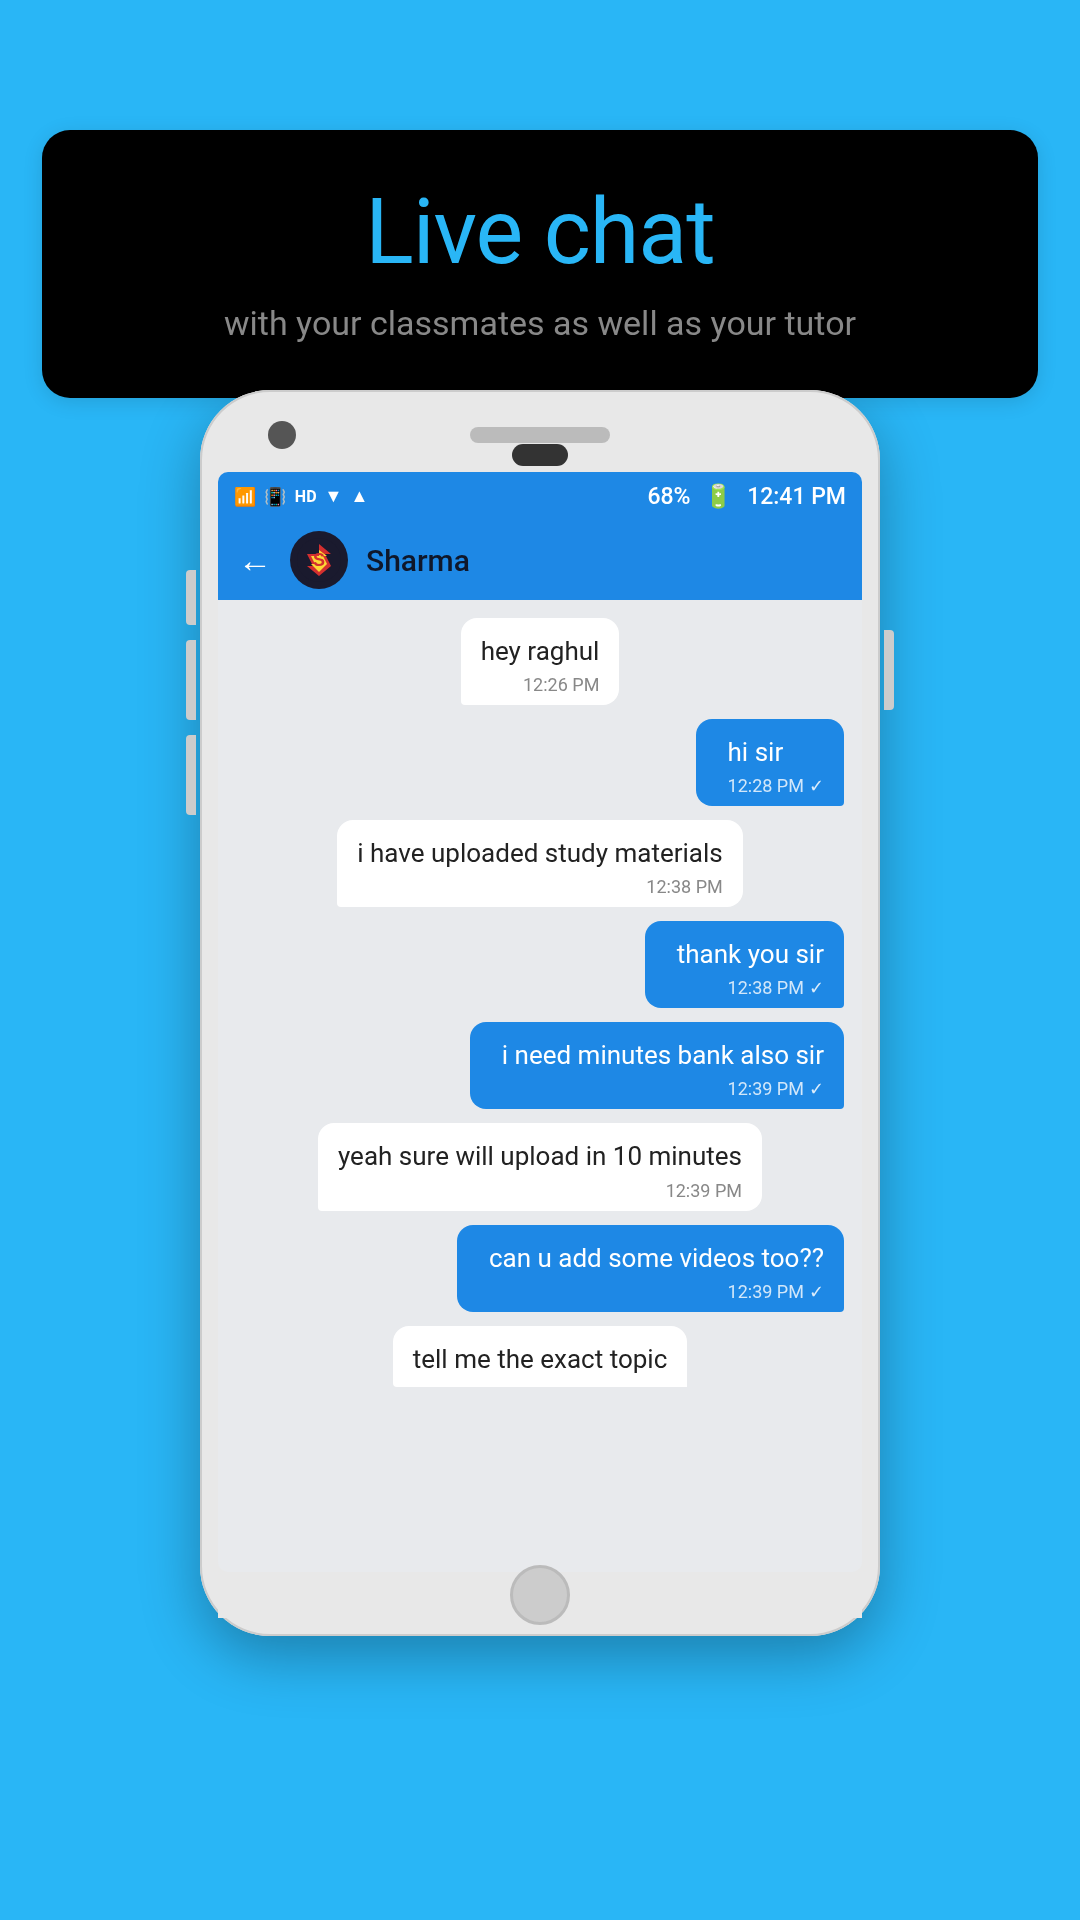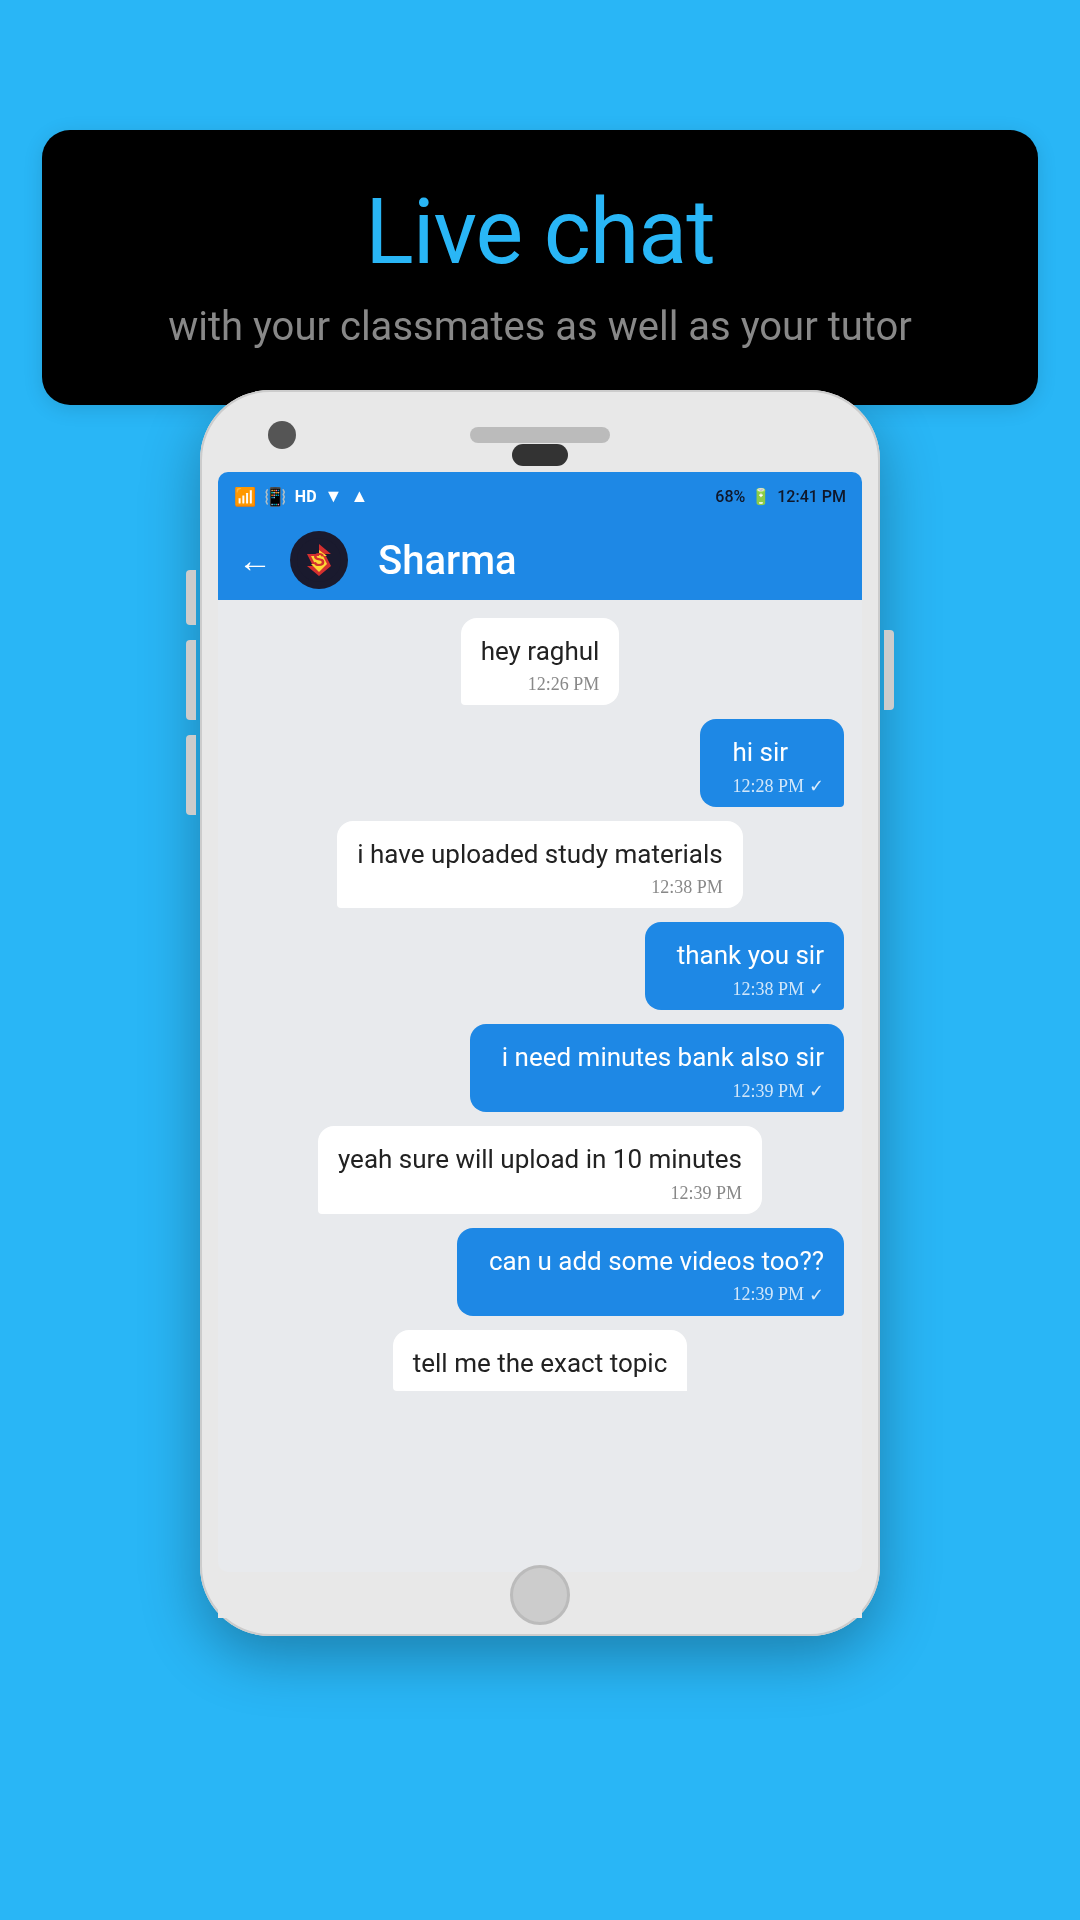--- a/index.html
+++ b/index.html
@@ -39,21 +39,21 @@
     .bubble-title {
       font-size: 90px;
       font-weight: 400;
       color: #29b6f6;
       text-align: center;
       margin-bottom: 18px;
       letter-spacing: -1px;
     }
 
     .bubble-subtitle {
-      font-size: 40px;
+      font-size: 34px;
       color: #888;
       text-align: center;
       font-weight: 400;
     }
 
     
     .phone-wrapper {
       position: absolute;
       top: 390px;
       left: 50%;
@@ -124,23 +124,23 @@
       padding: 0 16px;
     }
     .status-bar-left {
       display: flex;
       align-items: center;
       gap: 8px;
     }
     .status-bar-right {
       display: flex;
       align-items: center;
-      gap: 6px;
-      font-size: 16px;
-      color: #0f172a;
+      gap: 14px;
+      font-size: 23px;
+      color: #ffffff;
       font-weight: 500;
     }
     .status-icon {
       color: #fff;
       font-size: 18px;
     }
 
     
     .chat-header {
       background: #1e88e5;
@@ -160,24 +160,23 @@
       height: 58px;
       border-radius: 50%;
       background: #1a1a2e;
       display: flex;
       align-items: center;
       justify-content: center;
       overflow: hidden;
       flex-shrink: 0;
     }
     .contact-name {
-      color: #ffffff;
-      font-size: 40px;
+      color: #0f172a;
+      font-size: 30px;
       font-weight: 500;
-      margin-left: 12px;
     }
 
     
     .messages-area {
       background: #e8eaed;
       padding: 18px 18px;
       min-height: 950px;
     }
 
     .message-row {
@@ -215,21 +214,20 @@
     .message-bubble.sent .message-text {
       color: #fff;
     }
 
     .message-meta {
       display: flex;
       align-items: center;
       justify-content: flex-end;
       gap: 5px;
       margin-top: 5px;
-      font-family: Liberation Serif, serif;
     }
     .message-time {
       font-size: 18px;
       color: #888;
     }
     .message-bubble.sent .message-time {
       color: rgba(255,255,255,0.8);
       text-align: right;
     }
     .message-check {

